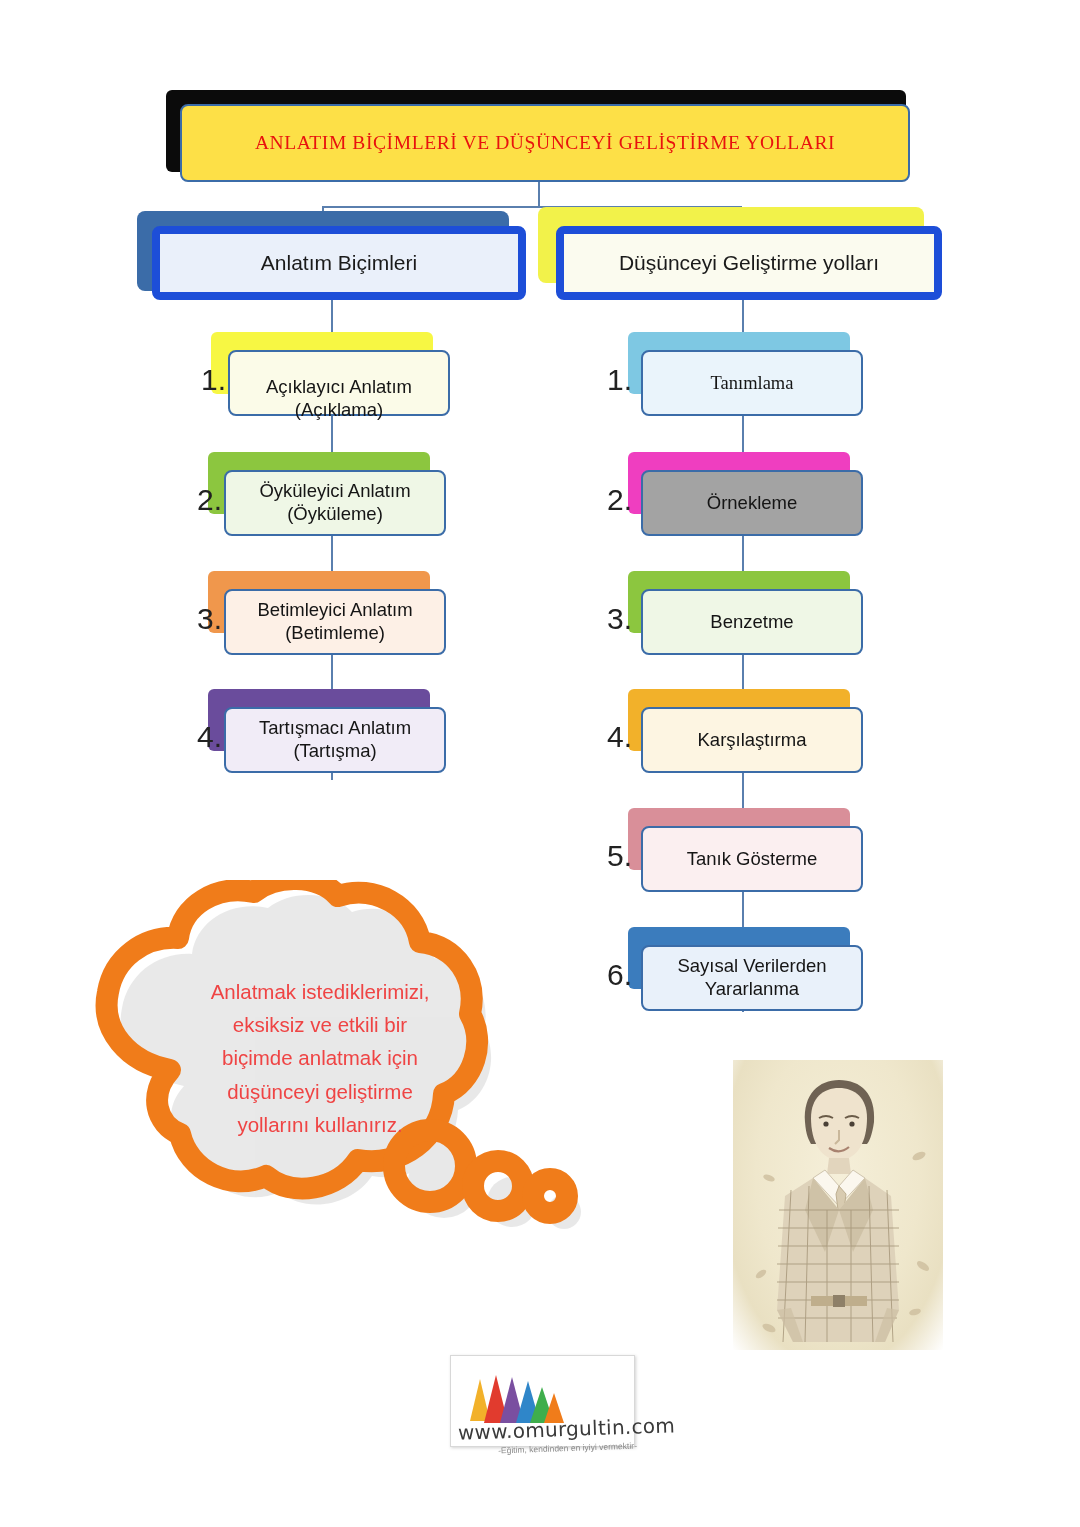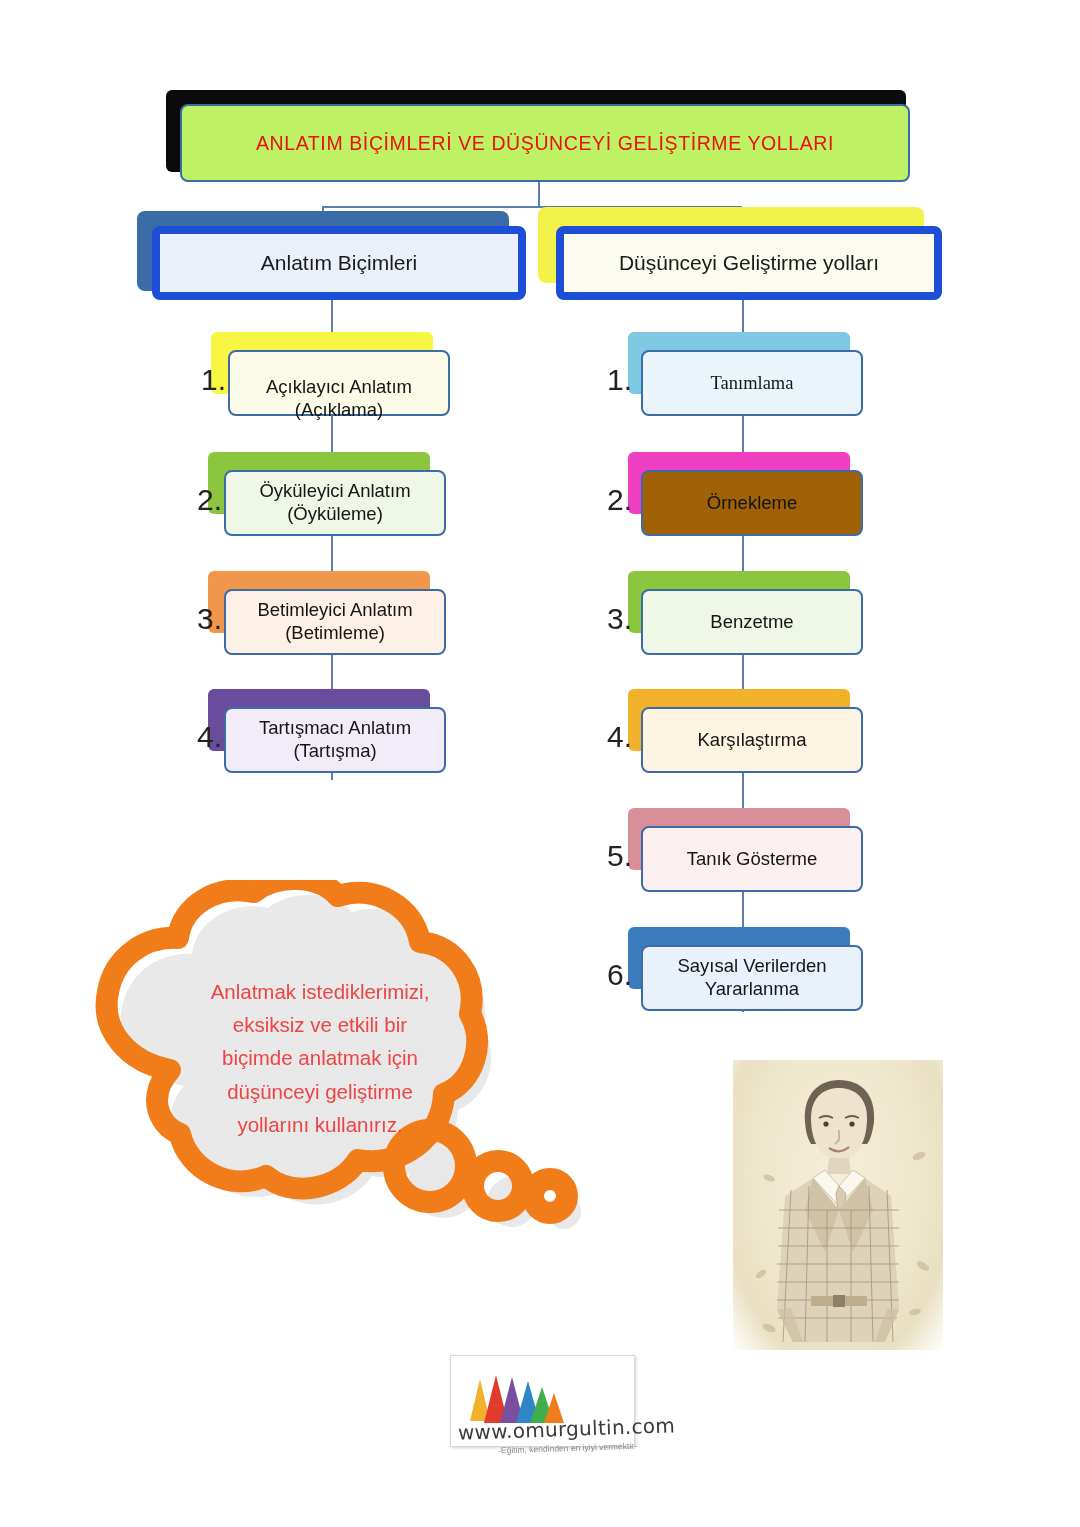--- a/index.html
+++ b/index.html
@@ -37,23 +37,24 @@
   }
 
   
   #title-shadow {
     left: 166px; top: 90px; width: 740px; height: 82px;
     background: #0b0b0b;
     border-radius: 6px;
   }
   #title-box {
     left: 180px; top: 104px; width: 730px; height: 78px;
-    background: #bef264;
+    background: #fde047;
     border: 2px solid #3b6ca8;
     border-radius: 8px;
+    font-family: Liberation Serif, serif;
   }
   #title-box .txt {
     color: #e8120e;
     font-size: 19.5px;
     letter-spacing: .6px;
     font-weight: 400;
   }
 
   
   #l2a-shadow { left: 137px; top: 211px; width: 372px; height: 80px; background: #3b6ca8; }
@@ -203,21 +204,21 @@
   </div>
 
   <div class="num" style="left:586px; top:363px;">1.</div>
   <div class="item-shadow" style="left:628px; top:332px; background:#7ec8e3;"></div>
   <div class="item" style="left:641px; top:350px; background:#eaf4fb;font-family:Liberation Serif, serif;">
     <span style="white-space:pre-line;">Tanımlama</span>
   </div>
 
   <div class="num" style="left:586px; top:483px;">2.</div>
   <div class="item-shadow" style="left:628px; top:452px; background:#ef3ec0;"></div>
-  <div class="item" style="left:641px; top:470px; background:#a16207;">
+  <div class="item" style="left:641px; top:470px; background:#a3a3a3;">
     <span style="white-space:pre-line;">Örnekleme</span>
   </div>
 
   <div class="num" style="left:586px; top:602px;">3.</div>
   <div class="item-shadow" style="left:628px; top:571px; background:#8cc63f;"></div>
   <div class="item" style="left:641px; top:589px; background:#eff7e6;">
     <span style="white-space:pre-line;">Benzetme</span>
   </div>
 
   <div class="num" style="left:586px; top:720px;">4.</div>

